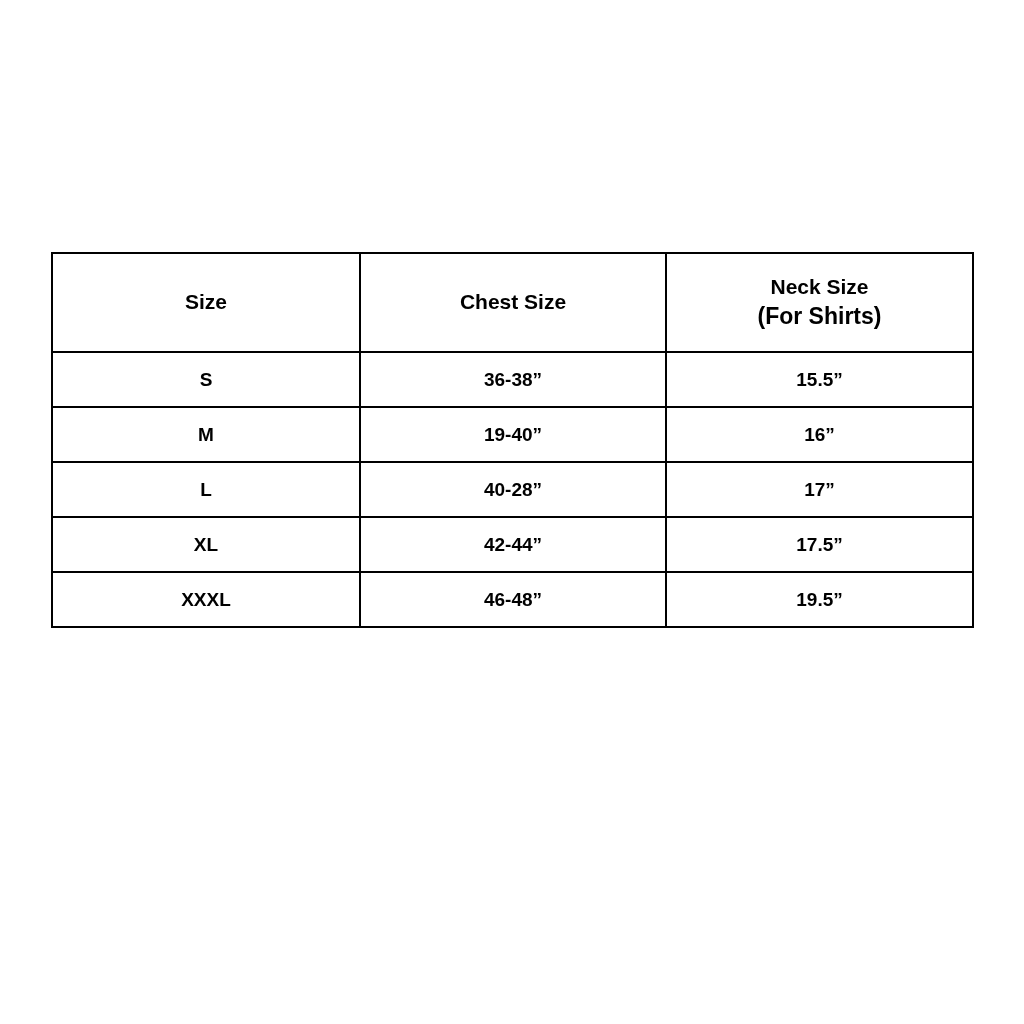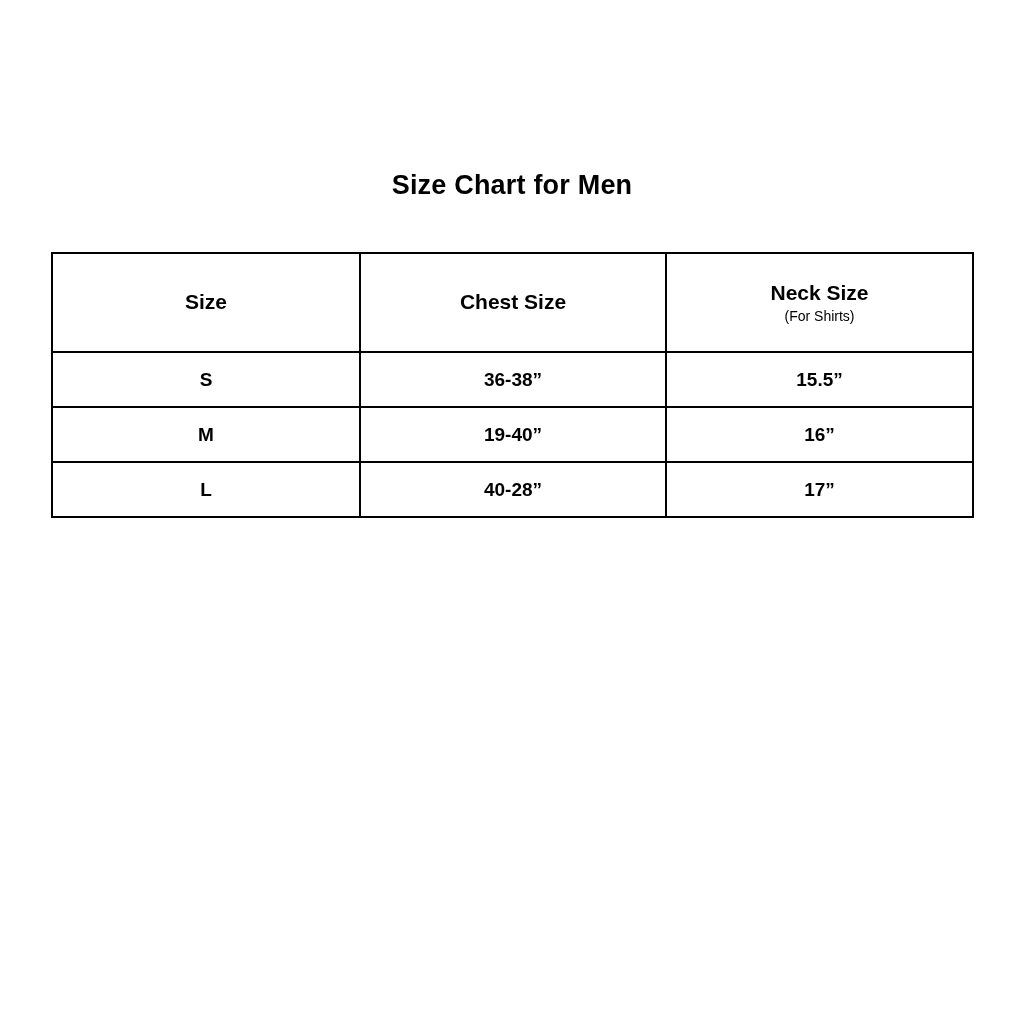--- a/index.html
+++ b/index.html
@@ -56,30 +56,29 @@
   }
   .size-table tbody td {
     height: 53px;
     font-size: 19px;
   }
   .col-size { width: 308px; }
   .col-chest { width: 306px; }
   .col-neck { width: 307px; }
   .sub {
     display: block;
-    font-size: 14px;
-    font-weight: normal;
+    font-size: 23px;
+    font-weight: bold;
   }
 </style>
 </head>
 <body>
 
 <div class="page">
 
-  <div class="chart-title">Size Chart for Men</div>
 
   <table class="size-table">
     <colgroup>
       <col class="col-size">
       <col class="col-chest">
       <col class="col-neck">
     </colgroup>
     <thead>
       <tr>
         <th>
@@ -103,16 +102,26 @@
       <tr>
         <td>M</td>
         <td>19-40”</td>
         <td>16”</td>
       </tr>
       <tr>
         <td>L</td>
         <td>40-28”</td>
         <td>17”</td>
       </tr>
+      <tr>
+        <td>XL</td>
+        <td>42-44”</td>
+        <td>17.5”</td>
+      </tr>
+      <tr>
+        <td>XXXL</td>
+        <td>46-48”</td>
+        <td>19.5”</td>
+      </tr>
     </tbody>
   </table>
 
 </div>
 
 </body></html>

